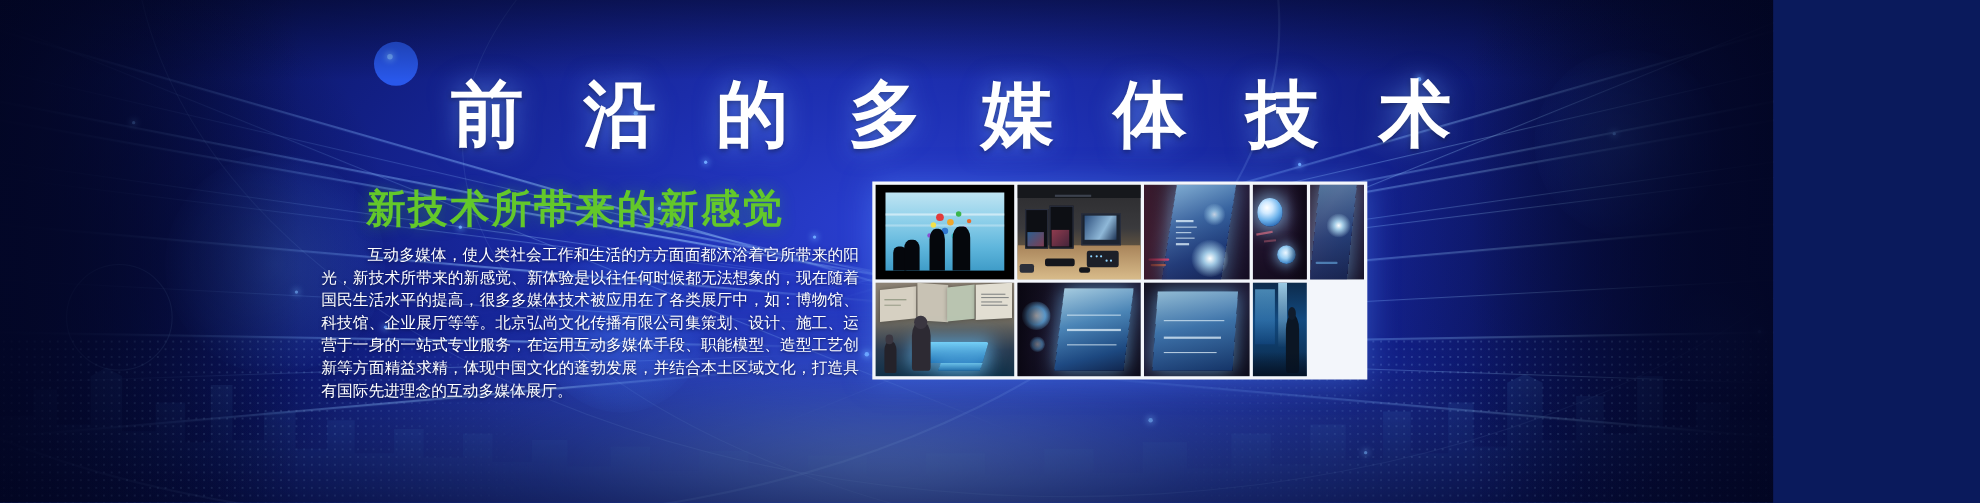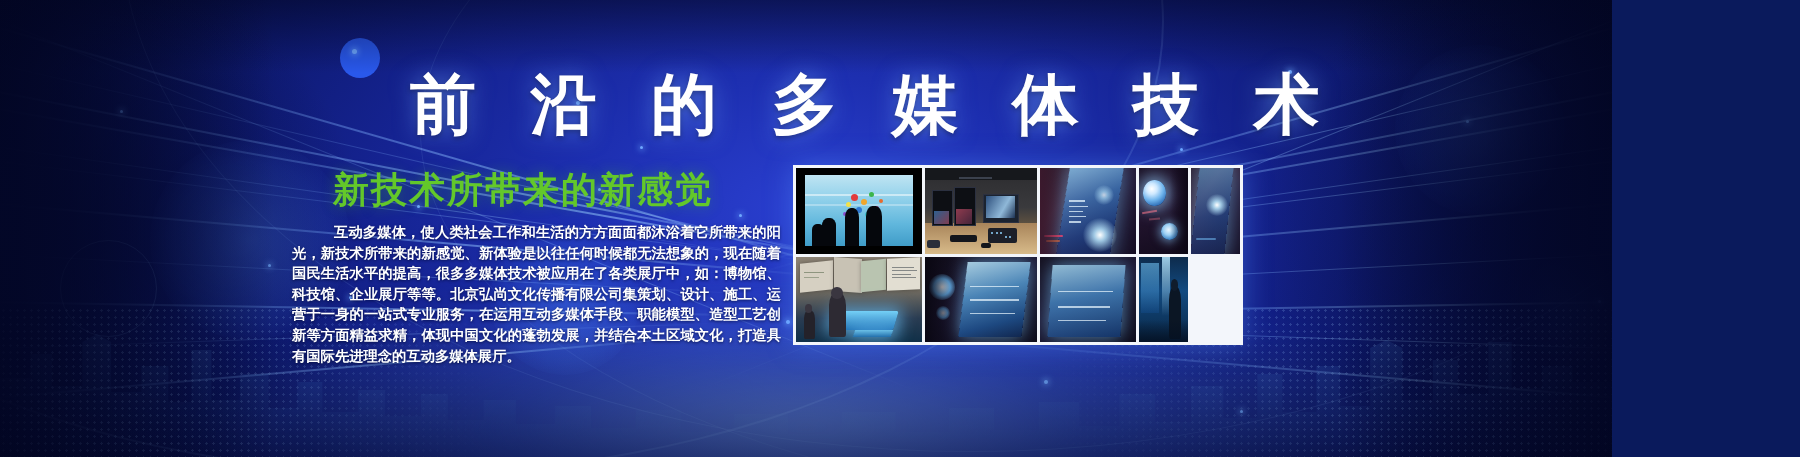--- a/index.html
+++ b/index.html
@@ -54,21 +54,21 @@
     letter-spacing:19px;white-space:nowrap;
     text-shadow:0 0 22px rgba(120,175,255,.55), 0 2px 5px rgba(0,0,20,.45);}
 
   .subhead{position:absolute;left:333px;top:166px;
     font-family:"Liberation Serif", serif;
     font-size:36px;font-weight:700;color:#63c82a;letter-spacing:2px;white-space:nowrap;
     text-shadow:0 0 14px rgba(70,190,40,.38);}
 
   .bodytext{position:absolute;left:292px;top:222px;width:489px;
     font-family:"Liberation Serif", serif;
-    font-size:14.3px;line-height:20.6px;color:#ffffff;font-weight:700;
+    font-size:14.3px;line-height:20.6px;color:#ffffff;font-weight:400;
     text-align:justify;text-justify:inter-character;text-indent:42px;
     text-shadow:0 1px 3px rgba(0,10,50,.75);}
 
   
   .grid{position:absolute;left:793px;top:165px;width:450px;height:180px;
     background:#f3f6fb;padding:3px;box-sizing:border-box;
     box-shadow:0 0 26px rgba(90,150,255,.4);}
   .gridinner{display:grid;width:100%;height:100%;gap:3px;
     grid-template-columns:1.60fr 1.43fr 1.22fr .62fr .62fr;
     grid-template-rows:1fr 1fr;}

